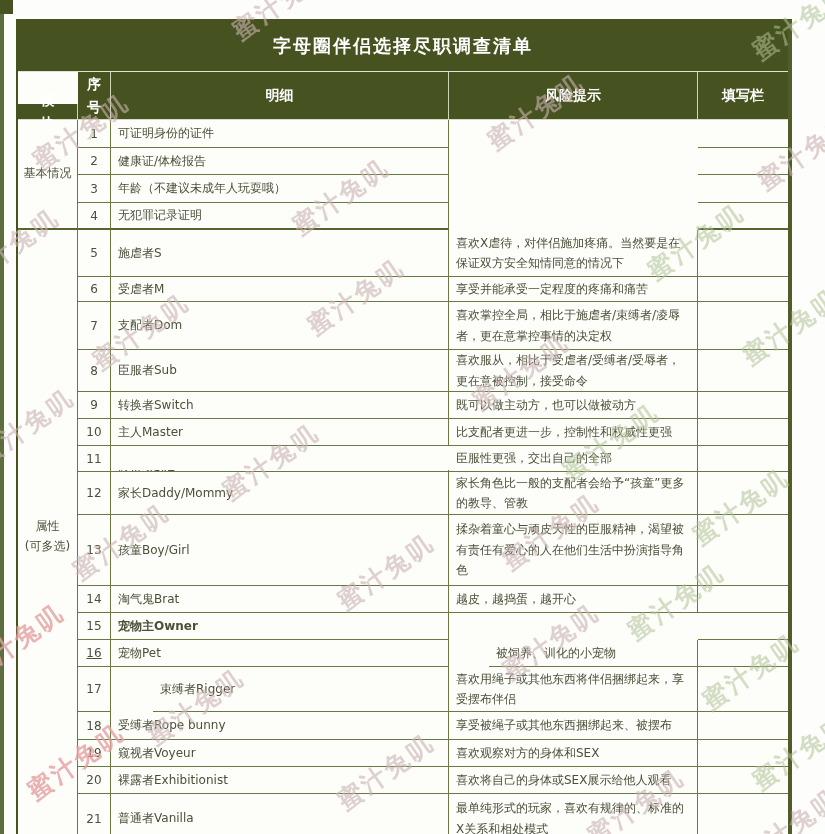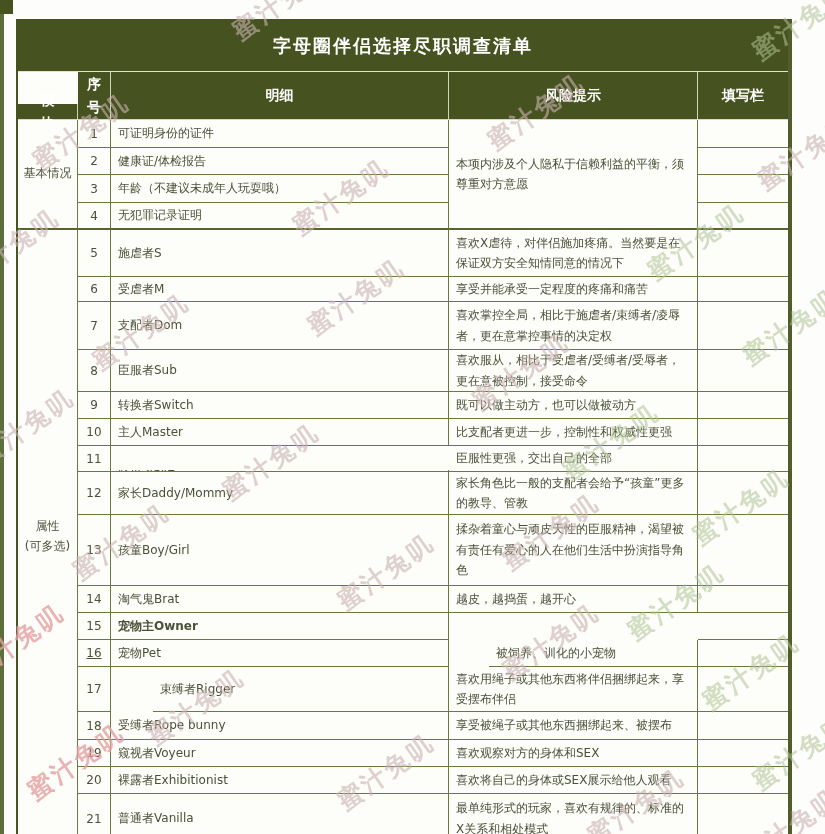--- a/index.html
+++ b/index.html
@@ -64,21 +64,20 @@
       </div>
     <div class="hcell" style="grid-row:1;grid-column:2;">
         <span class="stack">序号</span>
       </div>
     <div class="hcell" style="grid-row:1;grid-column:3;">明细</div>
     <div class="hcell" style="grid-row:1;grid-column:4;">风险提示</div>
     <div class="hcell last" style="grid-row:1;grid-column:5;">填写栏</div>
   <div class="cell module gend" style="grid-area: 2 / 1 / span 4;">基本情况</div>
       <div class="cell c-idx" style="grid-area: 2 / 2;">1</div>
       <div class="cell c-detail" style="grid-area: 2 / 3;">可证明身份的证件</div>
-      <div class="cell c-risk gend" style="grid-area: 2 / 4 / span 4;">本项内涉及个人隐私于信赖利益的平衡，须尊重对方意愿</div>
       <div class="cell c-fill" style="grid-area: 2 / 5;"></div>
       <div class="cell c-idx" style="grid-area: 3 / 2;">2</div>
       <div class="cell c-detail" style="grid-area: 3 / 3;">健康证/体检报告</div>
       <div class="cell c-fill" style="grid-area: 3 / 5;"></div>
       <div class="cell c-idx" style="grid-area: 4 / 2;">3</div>
       <div class="cell c-detail" style="grid-area: 4 / 3;">年龄（不建议未成年人玩耍哦）</div>
       <div class="cell c-fill" style="grid-area: 4 / 5;"></div>
       <div class="cell c-idx gend" style="grid-area: 5 / 2;">4</div>
       <div class="cell c-detail gend" style="grid-area: 5 / 3;">无犯罪记录证明</div>
       <div class="cell c-fill gend" style="grid-area: 5 / 5;"></div>

